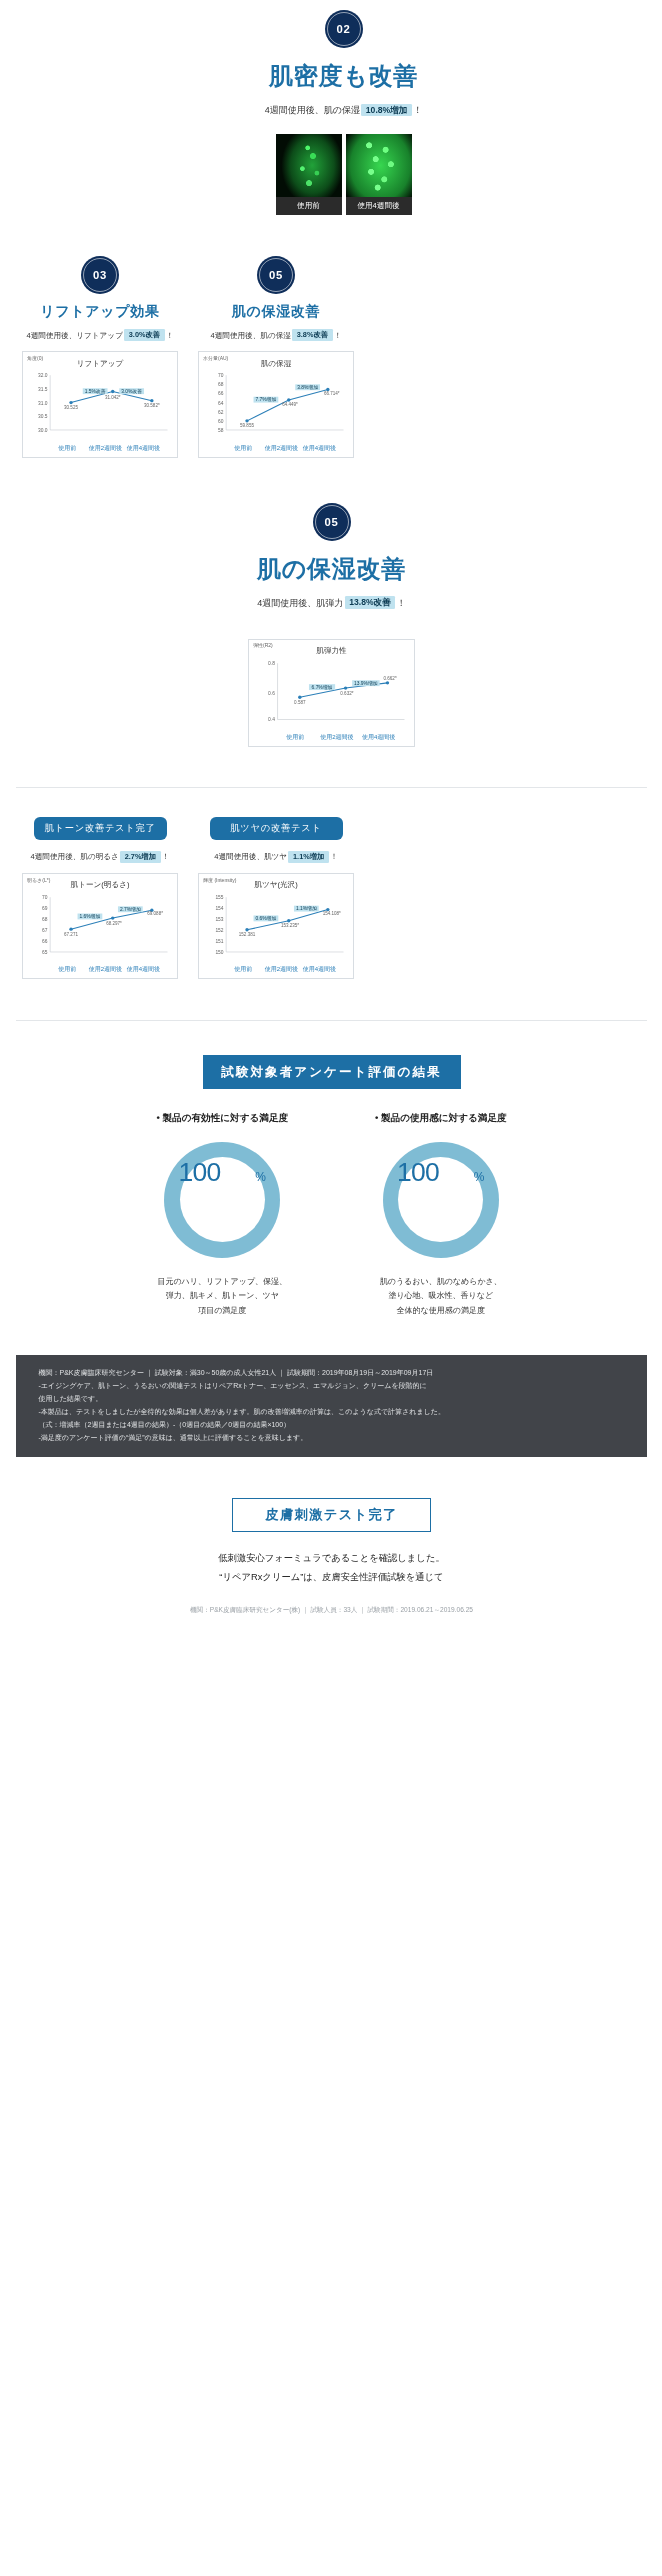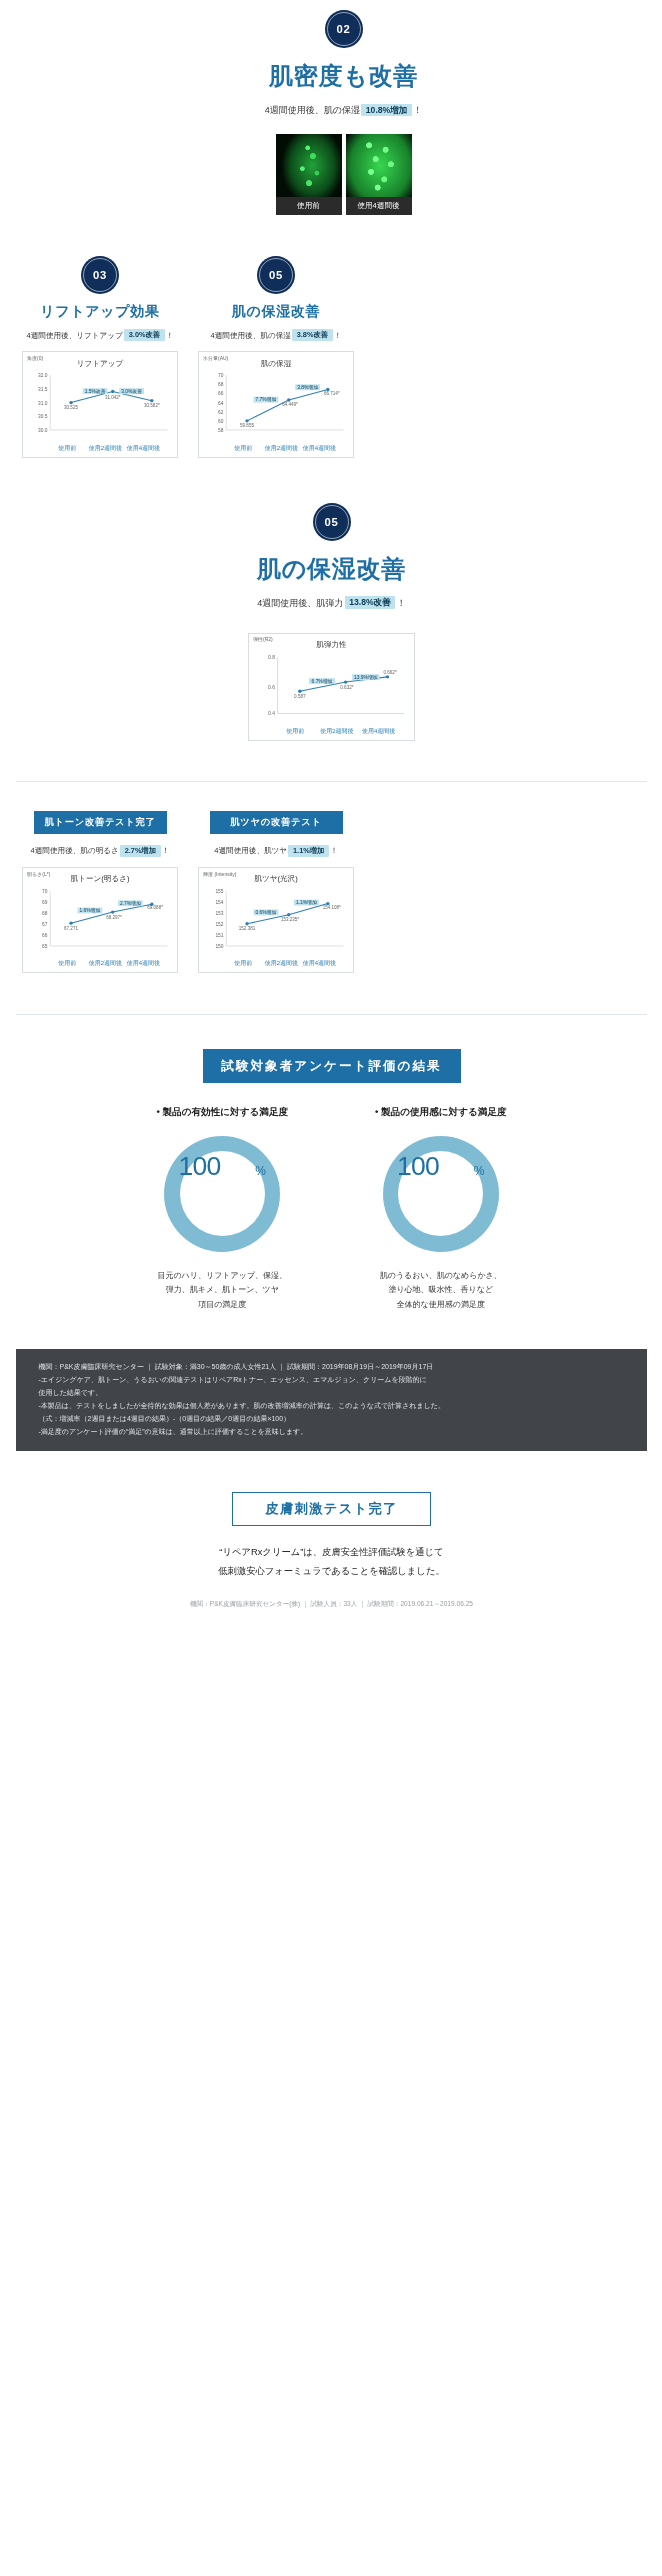--- a/index.html
+++ b/index.html
@@ -93,23 +93,24 @@
   .plot { position:relative; width:100%; }
   .plot svg { display:block; width:100%; }
   .x-labels {
     display:flex; justify-content:space-around;
     font-size:6px; color:#2b7fb8; padding:2px 9.3px 0 20px;
   }
   .x-labels span { flex:1; text-align:center; }
 
   
   .tab-head {
-    background:#1d6fa5; color:#fff; font-size:9.3px; font-weight:bold;
+    background:#1d6fa5; color:#fff; font-size:9.3px; font-weight:normal;
     text-align:center; padding:5.3px 0; width:133px; margin:0 auto;
     letter-spacing:0.7px;
+    border-radius:6px;
   }
 
   
   .survey-band {
     background:#1d6fa5; color:#fff; text-align:center;
     font-size:12.6px; font-weight:bold; letter-spacing:2px;
     padding:8.6px 0; width:258px; margin:0 auto;
   }
   .survey-cols { display:flex; justify-content:center; gap:26.5px; margin-top:22.5px; }
   .survey-col { width:192px; text-align:center; }
@@ -262,21 +263,21 @@
     </div>
   </div>
 
   <div class="section center" style="padding-top:45px;">
     <div class="badge-num">05</div>
     <div class="sec-title">肌の保湿改善</div>
     <div class="sec-sub">
       <span>4週間使用後、肌弾力</span><span class="hl">13.8%改善</span><span>！</span>
     </div>
 
-    <div class="chart-card" style="width:167px;margin:23px auto 0;">
+    <div class="chart-card" style="width:167px;margin:29px auto 0;">
       <div class="axis-name">弾性(R2)</div>
       <div class="c-title">肌弾力性</div>
       <div class="plot">
         <svg viewBox="0 0 236 112">
           <line x1="36" y1="8" x2="36" y2="94" stroke="#c9ced3" stroke-width="1"></line>
           <line x1="36" y1="94" x2="230" y2="94" stroke="#c9ced3" stroke-width="1"></line>
           <text x="32" y="11" text-anchor="end" class="val-lbl" style="font-size:7.5px">0.8</text>
           <text x="32" y="56" text-anchor="end" class="val-lbl" style="font-size:7.5px">0.6</text>
           <text x="32" y="97" text-anchor="end" class="val-lbl" style="font-size:7.5px">0.4</text>
           <polyline points="70,60 140,46 204,38" fill="none" stroke="#2b7fb8" stroke-width="1.6"></polyline>
@@ -436,20 +437,20 @@
       <div>使用した結果です。</div>
       <div>-本製品は、テストをしましたが全待的な効果は個人差があります。肌の改善増減率の計算は、このような式で計算されました。</div>
       <div>（式：増減率（2週目または4週目の結果）-（0週目の結果／0週目の結果×100）</div>
       <div>-満足度のアンケート評価の“満足”の意味は、通常以上に評価することを意味します。</div>
     </div>
   </div>
 
   <div class="section" style="padding-top:41px;padding-bottom:26.5px;">
     <div class="final-band">皮膚刺激テスト完了</div>
     <div class="final-text">
+      <div>低刺激安心フォーミュラであることを確認しました。</div>
       <div>“リペアRxクリーム”は、皮膚安全性評価試験を通じて</div>
-      <div>低刺激安心フォーミュラであることを確認しました。</div>
     </div>
     <div class="final-note">機関：P&amp;K皮膚臨床研究センター(株) ｜ 試験人員：33人 ｜ 試験期間：2019.06.21～2019.06.25</div>
   </div>
 
 </div>
 
 
 </body></html>

